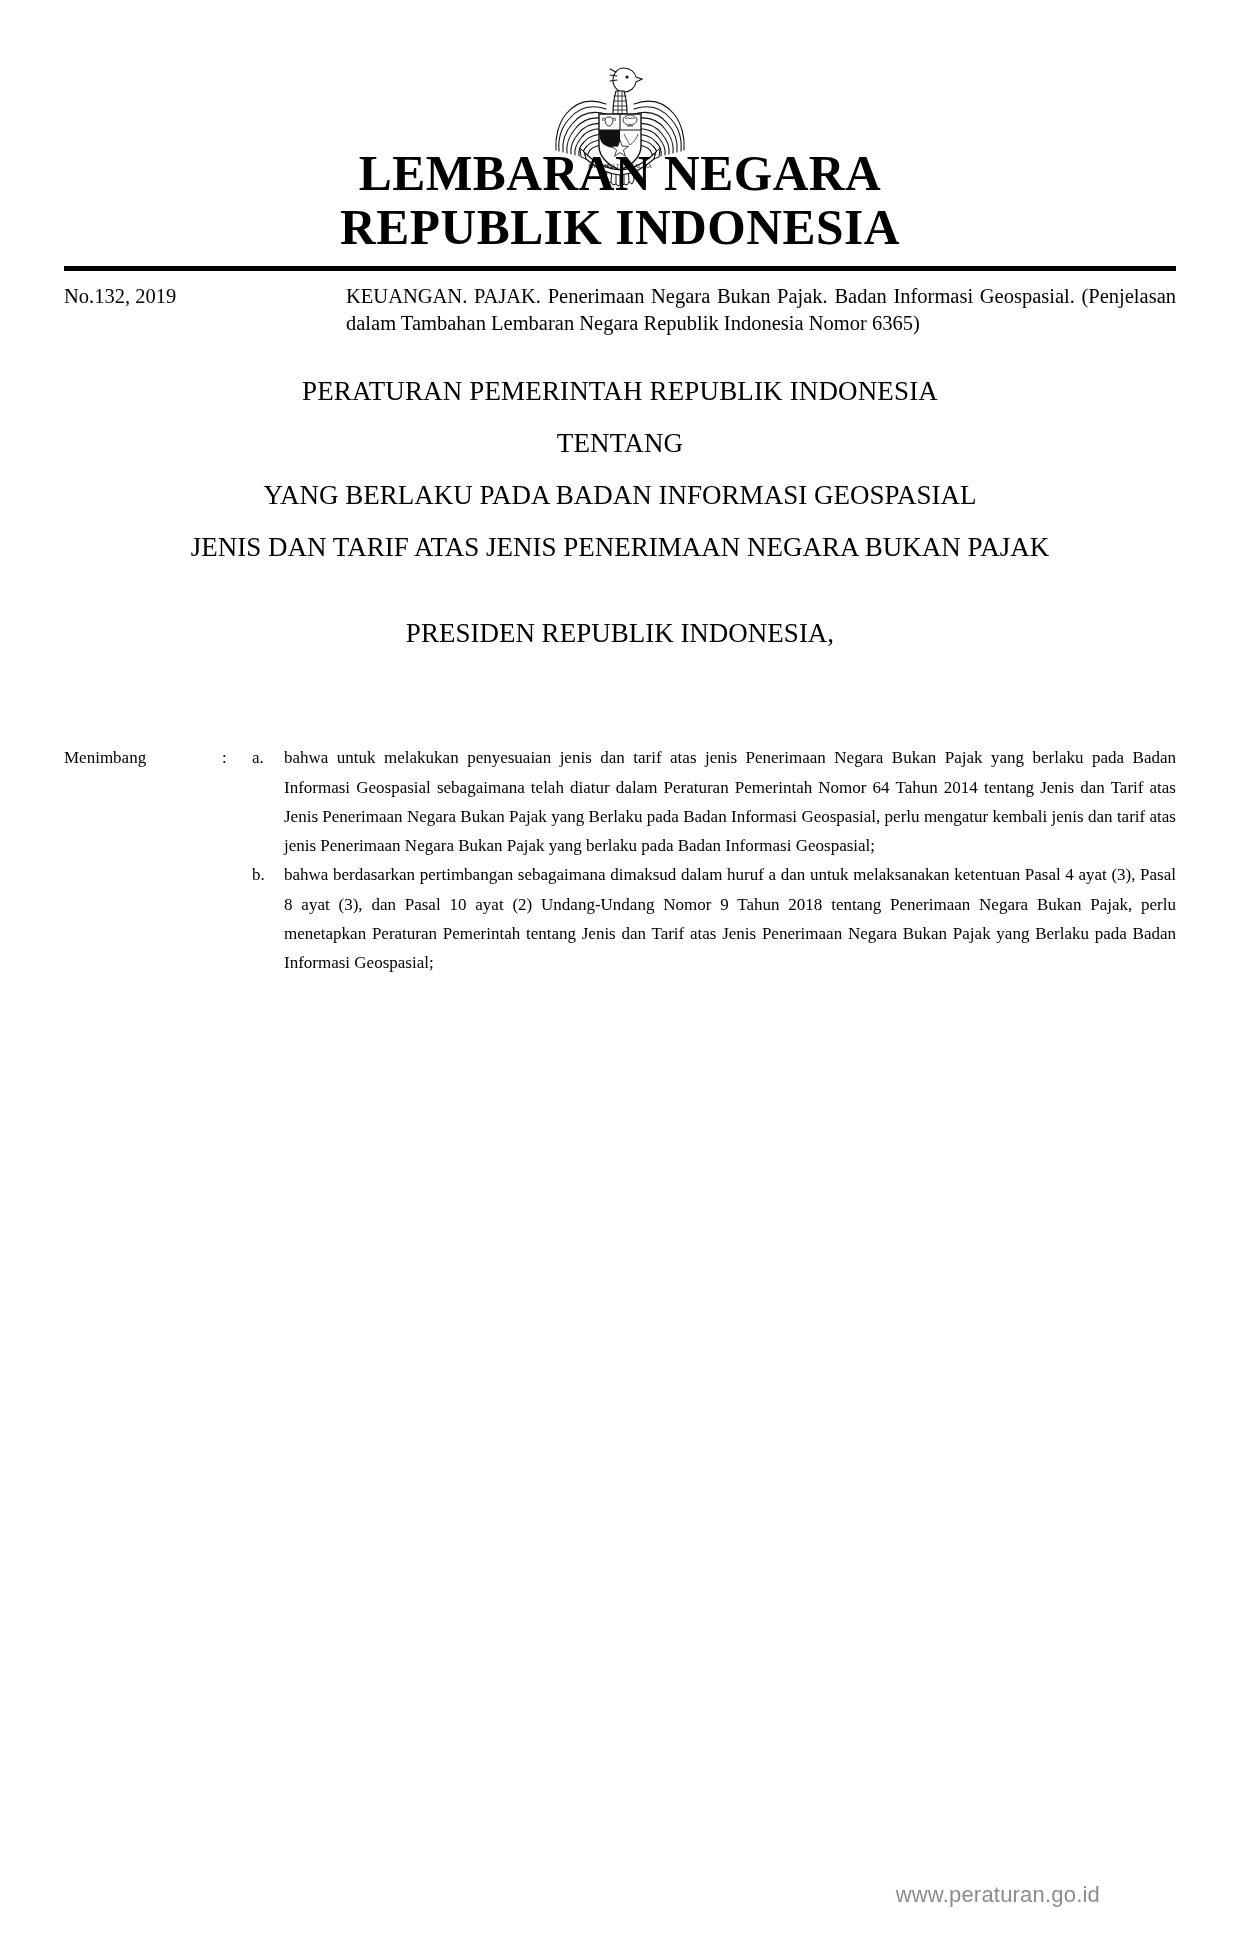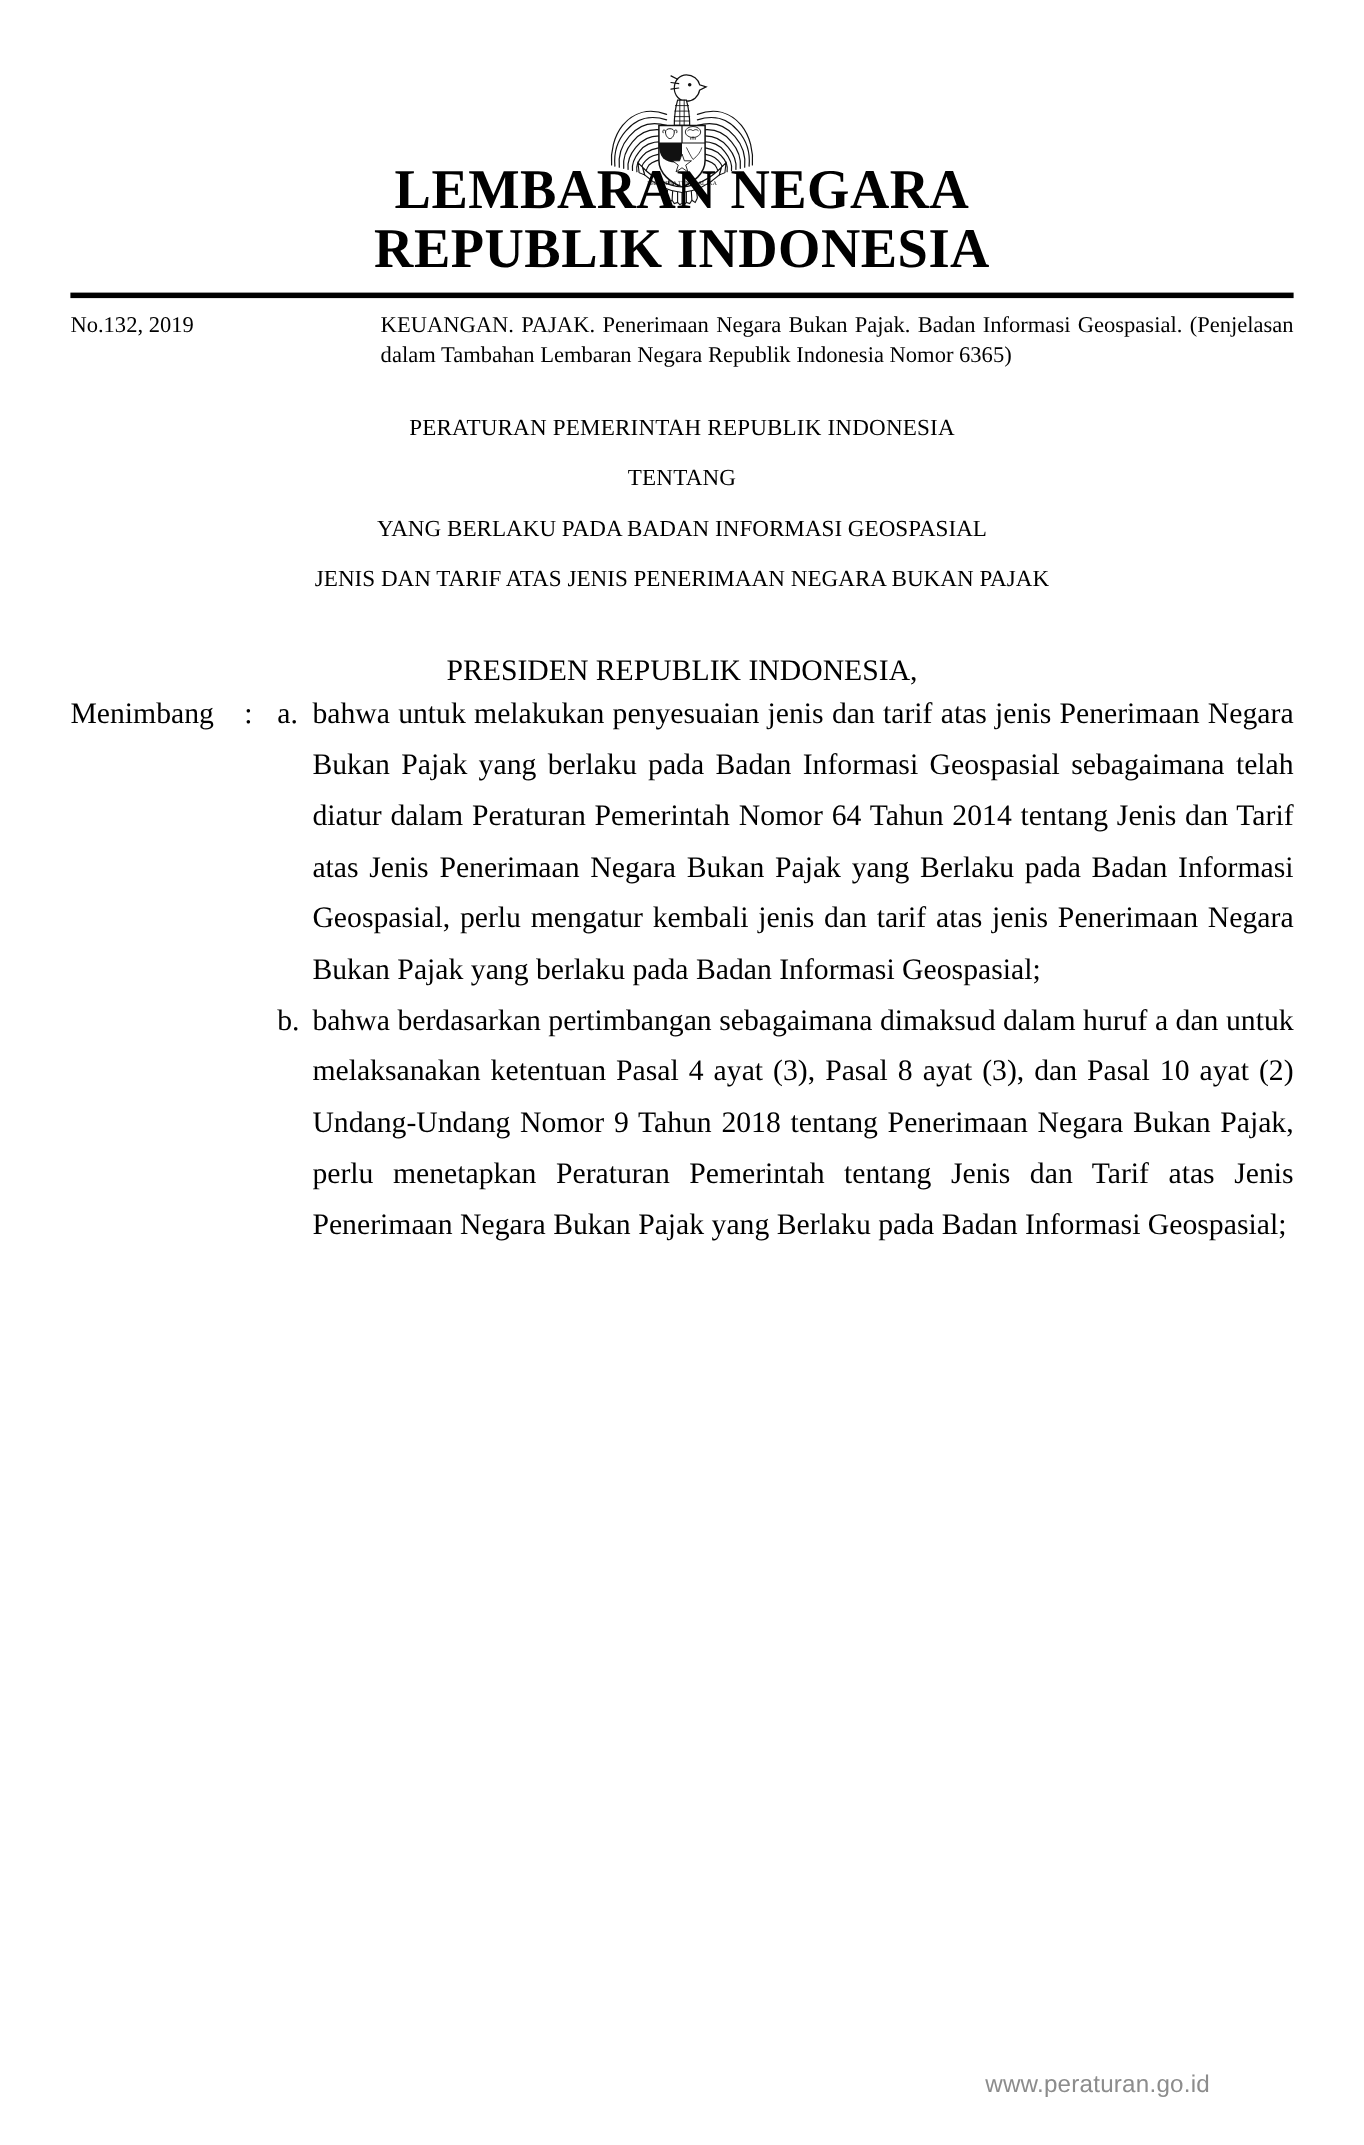--- a/index.html
+++ b/index.html
@@ -77,21 +77,21 @@
     flex: 1 1 auto;
     text-align: justify;
     text-align-last: left;
     hyphens: none;
   }
 
   
   .title-block {
     text-align: center;
     margin-top: 42px;
-    font-size: 21px;
+    font-size: 27px;
     line-height: 1.0;
   }
   .title-block .tline {
     display: block;
     margin-bottom: 25px;
     letter-spacing: 0.15px;
   }
   .title-block .tline.narrow {
     letter-spacing: 0;
   }
@@ -102,21 +102,22 @@
     margin-top: 44px;
   }
   .president {
     text-align: center;
     font-size: 27px;
     margin-top: 57px;
   }
 
   
   .considerations {
-    font-size: 27px;
+    margin-top: 94px;
+    font-size: 17px;
     line-height: 1.72;
   }
   .cons-row {
     display: flex;
     align-items: flex-start;
   }
   .cons-label {
     flex: 0 0 158px;
     width: 158px;
   }

